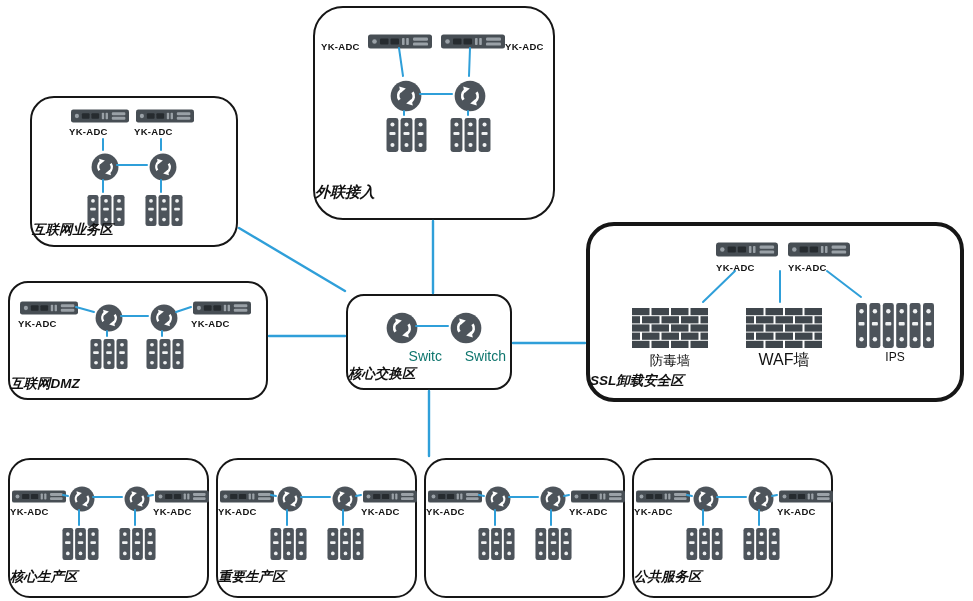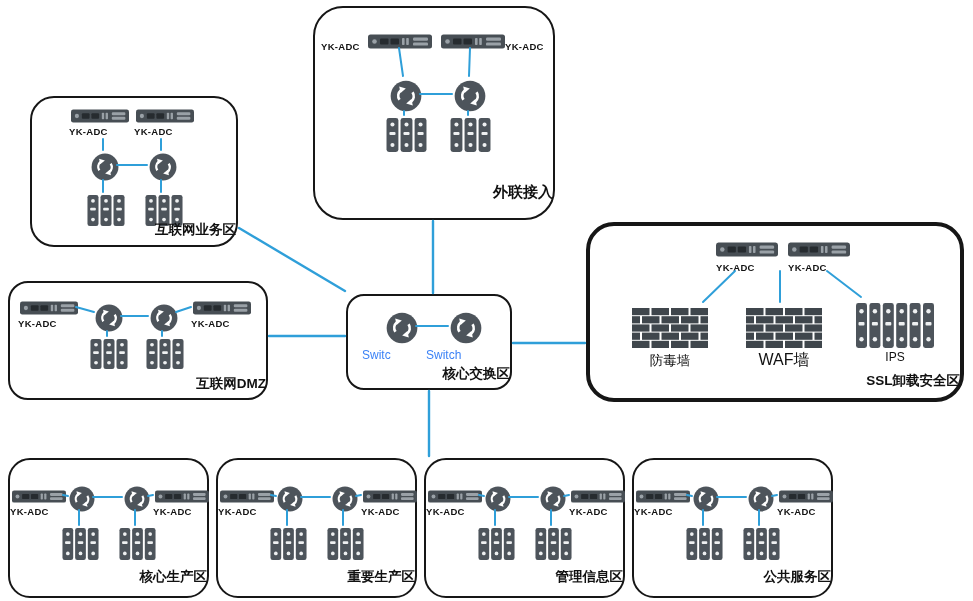--- a/index.html
+++ b/index.html
@@ -2,22 +2,22 @@
 <html><head>
 <meta charset="utf-8">
 <style>
   * { margin:0; padding:0; box-sizing:border-box; }
   html,body { background:#ffffff; font-family:"Liberation Sans", sans-serif; color:#111; }
   .canvas { position:relative; width:973px; height:601px; background:#fff; overflow:hidden; }
   .zone { position:absolute; background:#fff; border:2.5px solid #161616; border-radius:26px; }
   .zone.thick { border-width:4px; }
   .icon { position:absolute; display:block; }
   .adc { position:absolute; font-size:9.5px; font-weight:bold; letter-spacing:.3px; text-align:left; white-space:nowrap; }
-  .zlabel { position:absolute; left:0; right:0; text-align:right; font-weight:bold; font-size:13.5px; }
-  .swlabel { position:absolute; font-size:12px; color:#3b82f6; text-align:left; }
+  .zlabel { position:absolute; left:0; right:0; text-align:left; font-weight:bold; font-size:13.5px;font-style:italic; }
+  .swlabel { position:absolute; font-size:14px; color:#0f766e; text-align:right; }
   .itemlabel { position:absolute; text-align:center; font-weight:normal; }
   .overlay { position:absolute; left:0; top:0; width:973px; height:601px; pointer-events:none; }
   .defs { position:absolute; width:0; height:0; overflow:hidden; }
 </style>
 </head>
 <body>
 
 <div class="canvas">
 
   <svg class="defs" aria-hidden="true">
@@ -286,21 +286,20 @@
     <svg class="icon" viewBox="0 0 64 15" preserveAspectRatio="none" style="left:145px;top:30px;width:54px;height:13px">
         <use href="#sym-appliance"></use>
       </svg>
     <div class="adc" style="left:143px;top:46px;width:58px">YK-ADC</div>
     <svg class="icon" viewBox="0 0 40 34" preserveAspectRatio="none" style="left:52px;top:68px;width:37px;height:32px">
         <use href="#sym-rack"></use>
       </svg>
     <svg class="icon" viewBox="0 0 40 34" preserveAspectRatio="none" style="left:109px;top:68px;width:37px;height:32px">
         <use href="#sym-rack"></use>
       </svg>
-    <div class="zlabel" style="bottom:10px">管理信息区</div>
   </section>
 
   <section class="zone" style="left:632px;top:458px;width:201px;height:140px;border-radius:22px;">
     <svg class="icon" viewBox="0 0 64 15" preserveAspectRatio="none" style="left:2px;top:30px;width:54px;height:13px">
         <use href="#sym-appliance"></use>
       </svg>
     <div class="adc" style="left:0px;top:46px;width:58px">YK-ADC</div>
     <svg class="icon" viewBox="0 0 40 40" preserveAspectRatio="none" style="left:59px;top:26px;width:26px;height:26px">
         <use href="#sym-sync"></use>
       </svg>

